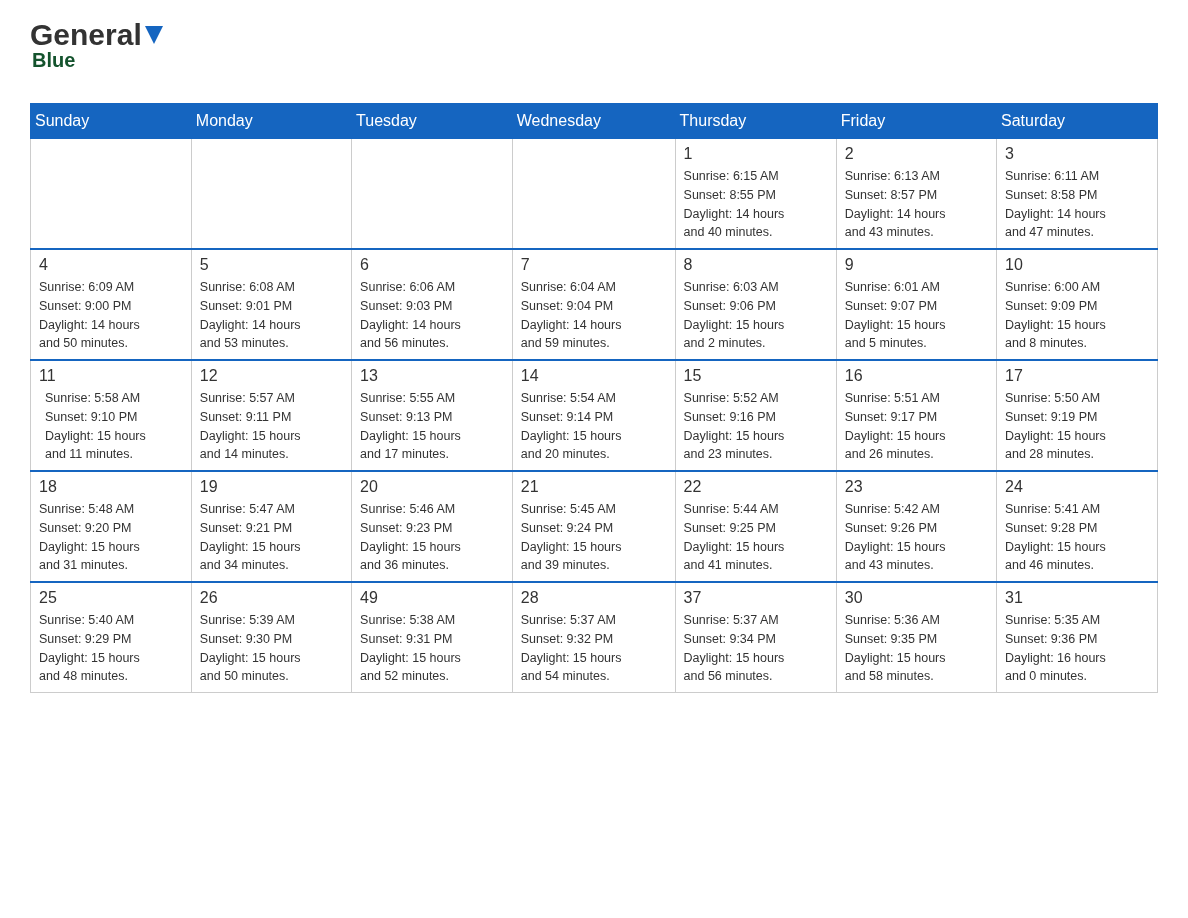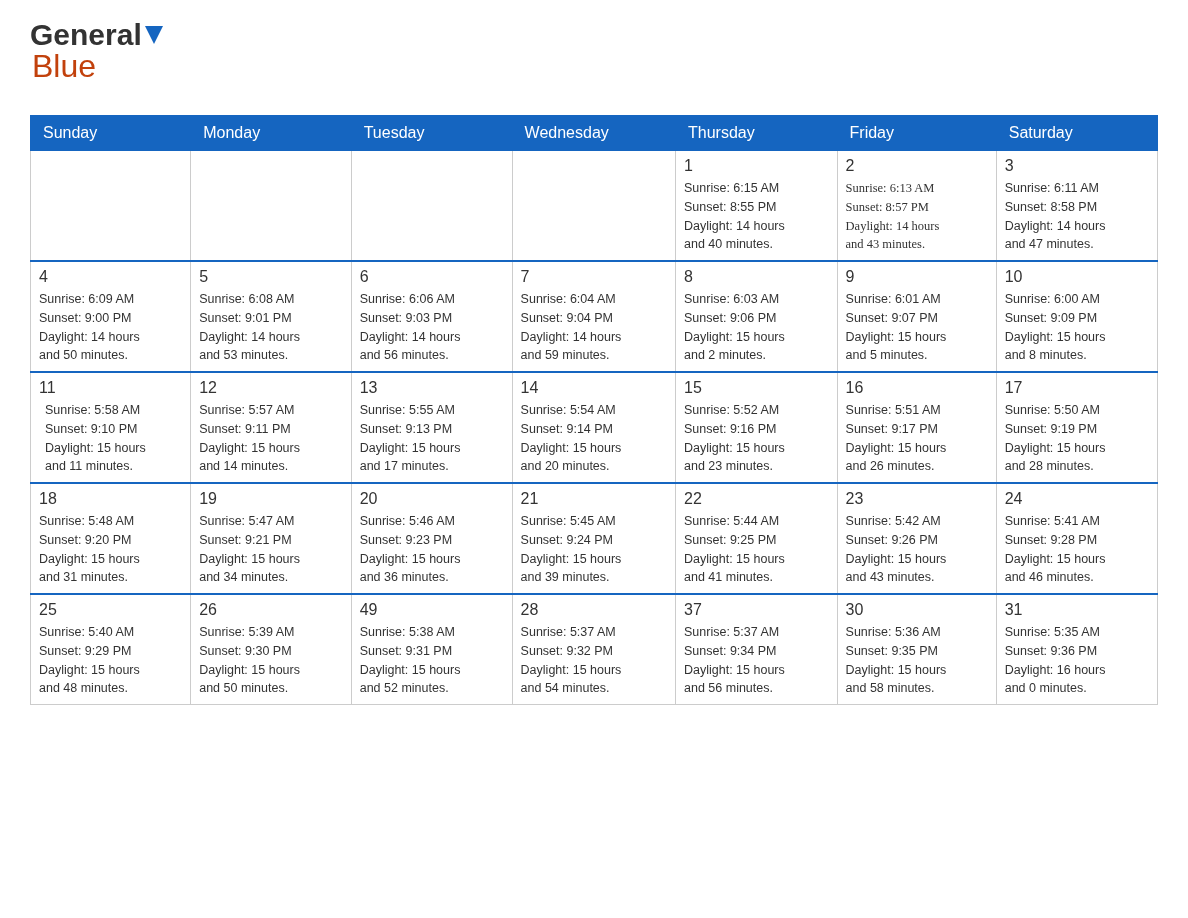--- a/index.html
+++ b/index.html
@@ -29,21 +29,21 @@
       font-size: 22px;
       color: #555;
     }
     .calendar {
       width: 100%;
       border-collapse: collapse;
     }
     .calendar th {
       background: #1565c0;
       color: #fff;
-      padding: 8px 12px;
+      padding: 8px 4px;
       font-size: 16px;
       font-weight: normal;
       text-align: left;
       border: 1px solid #1565c0;
     }
     .calendar td {
       vertical-align: top;
       border: 1px solid #ccc;
       padding: 6px 8px;
       width: 170px;
@@ -79,23 +79,23 @@
       display: flex;
       align-items: center;
       line-height: 1;
     }
     .logo-g {
       font-size: 30px;
       font-weight: bold;
       color: #333;
     }
     .logo-row2 {
-      font-size: 32px;
-      font-weight: normal;
-      color: #c2410c;
+      font-size: 20px;
+      font-weight: bold;
+      color: #14532d;
       margin-left: 2px;
       line-height: 1;
     }
   </style>
 </head>
 <body>
 
 <div class="header">
   <div class="logo-wrapper">
     <div class="logo-row1">
@@ -134,21 +134,21 @@
         <td class="empty" style="border-top: 1px solid rgb(204, 204, 204);"></td>
         <td style="border-top: 1px solid rgb(204, 204, 204);">
           <span class="day-num">1</span>
           <div class="day-info" style="white-space: pre-line;">Sunrise: 6:15 AM
 Sunset: 8:55 PM
 Daylight: 14 hours
 and 40 minutes.</div>
         </td>
         <td style="border-top: 1px solid rgb(204, 204, 204);">
           <span class="day-num">2</span>
-          <div class="day-info" style="white-space: pre-line; font-family: Liberation Serif, serif;">Sunrise: 6:13 AM
+          <div class="day-info" style="white-space: pre-line;">Sunrise: 6:13 AM
 Sunset: 8:57 PM
 Daylight: 14 hours
 and 43 minutes.</div>
         </td>
         <td style="border-top: 1px solid rgb(204, 204, 204);">
           <span class="day-num">3</span>
           <div class="day-info" style="white-space: pre-line;">Sunrise: 6:11 AM
 Sunset: 8:58 PM
 Daylight: 14 hours
 and 47 minutes.</div>

